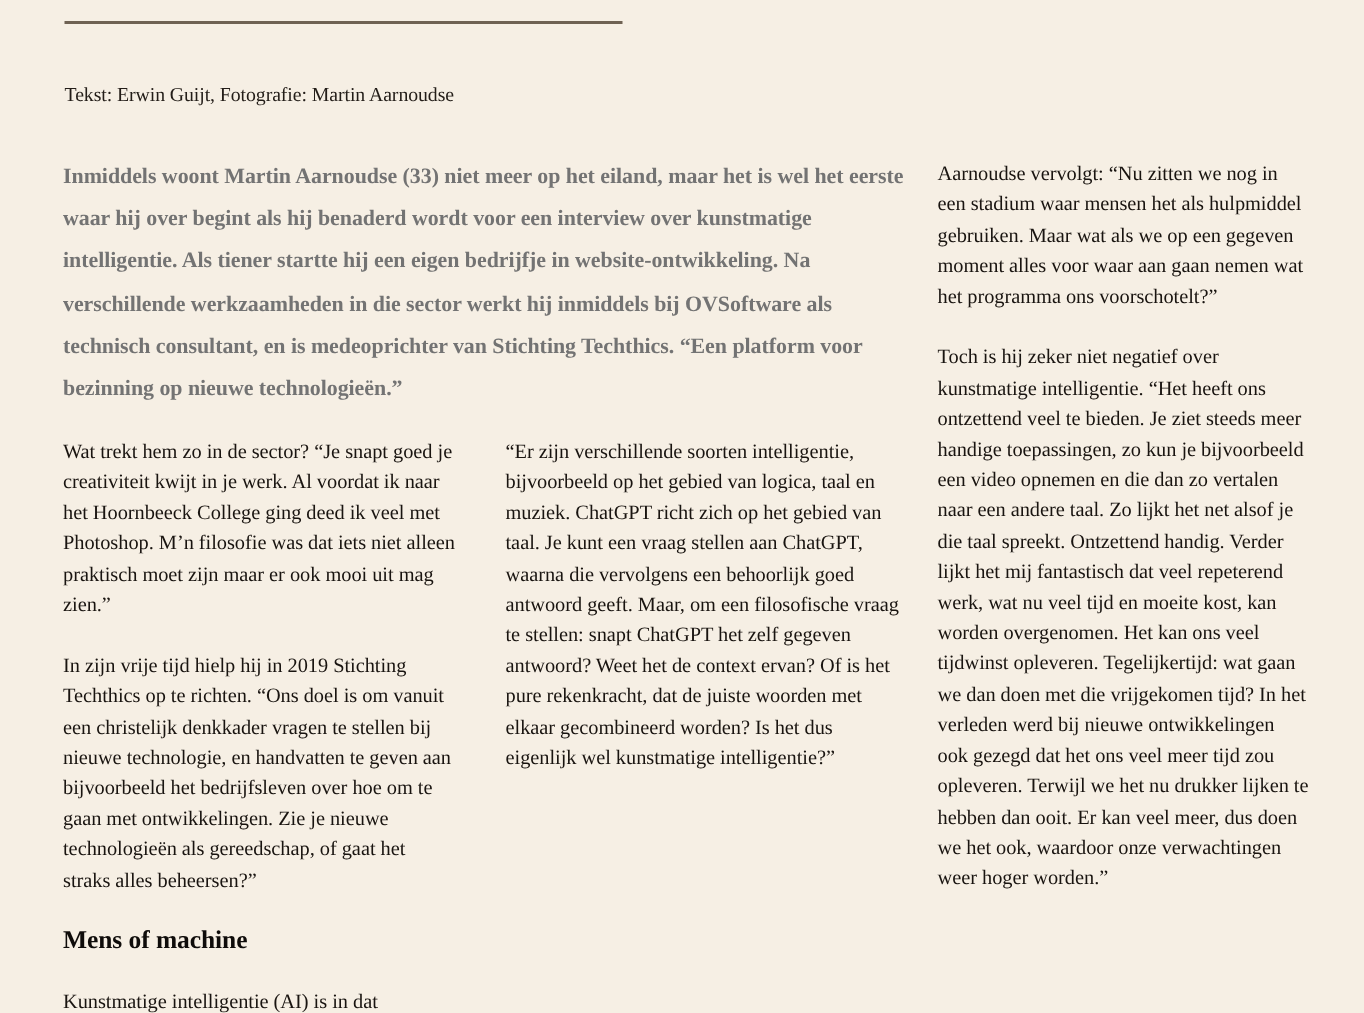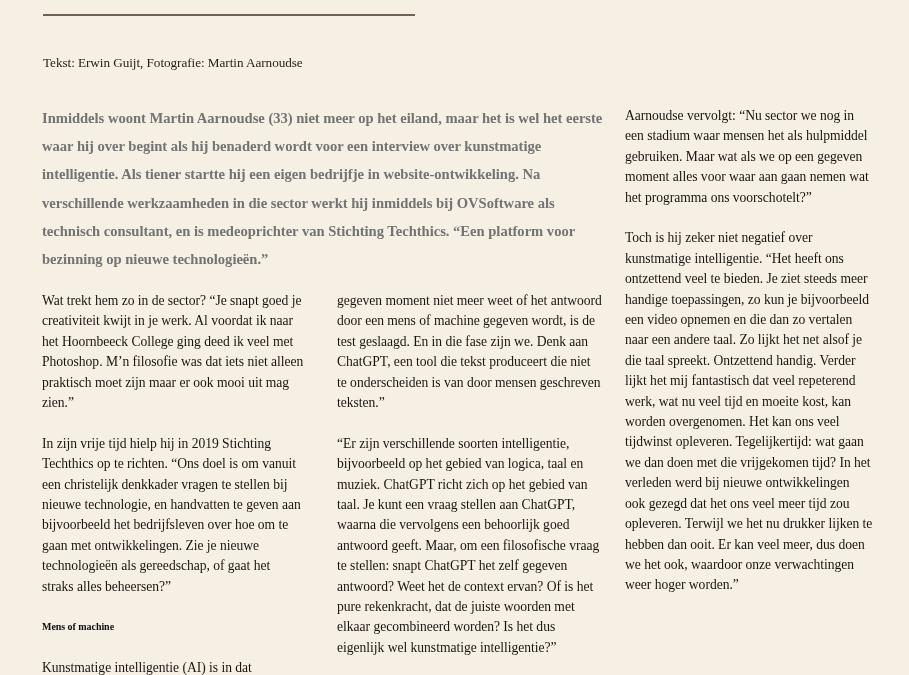--- a/index.html
+++ b/index.html
@@ -73,21 +73,21 @@
   .col p:last-child {
     margin-bottom: 0;
   }
 
   .col-1 { left: 42px;  top: 291px; width: 262px; }
   .col-2 { left: 337px; top: 291px; width: 265px; }
   .col-3 { left: 625px; top: 106px; width: 248px; }
 
   .subhead {
     font-weight: bold;
-    font-size: 10px;
+    font-size: 17px;
     line-height: 20.4px;
     margin: 0 0 1px 0;
     letter-spacing: -0.05px;
     color: #0f0c0a;
   }
 </style>
 </head>
 <body>
 
 <div class="page">
@@ -99,22 +99,21 @@
   <div class="lead">Inmiddels woont Martin Aarnoudse (33) niet meer op het eiland, maar het is wel het eerste waar hij over begint als hij benaderd wordt voor een interview over kunstmatige intelligentie. Als tiener startte hij een eigen bedrijfje in website-ontwikkeling. Na verschillende werkzaamheden in die sector werkt hij inmiddels bij OVSoftware als technisch consultant, en is medeoprichter van Stichting Techthics. “Een platform voor bezinning op nieuwe technologieën.”</div>
 
   <div class="col col-1">
     <p>Wat trekt hem zo in de sector? “Je snapt goed je creativiteit kwijt in je werk. Al voordat ik naar het Hoornbeeck College ging deed ik veel met Photoshop. M’n filosofie was dat iets niet alleen praktisch moet zijn maar er ook mooi uit mag zien.”</p>
     <p>In zijn vrije tijd hielp hij in 2019 Stichting Techthics op te richten. “Ons doel is om vanuit een christelijk denkkader vragen te stellen bij nieuwe technologie, en handvatten te geven aan bijvoorbeeld het bedrijfsleven over hoe om te gaan met ontwikkelingen. Zie je nieuwe technologieën als gereedschap, of gaat het straks alles beheersen?”</p>
     <p class="subhead">Mens of machine</p>
     <p>Kunstmatige intelligentie (AI) is in dat</p>
   </div>
 
   <div class="col col-2">
-    <p>gegeven moment niet meer weet of het antwoord door een mens of machine gegeven wordt, is de test geslaagd. En in die fase zijn we. Denk aan ChatGPT, een tool die tekst produceert die niet te onderscheiden is van door mensen geschreven teksten.”</p>
     <p>“Er zijn verschillende soorten intelligentie, bijvoorbeeld op het gebied van logica, taal en muziek. ChatGPT richt zich op het gebied van taal. Je kunt een vraag stellen aan ChatGPT, waarna die vervolgens een behoorlijk goed antwoord geeft. Maar, om een filosofische vraag te stellen: snapt ChatGPT het zelf gegeven antwoord? Weet het de context ervan? Of is het pure rekenkracht, dat de juiste woorden met elkaar gecombineerd worden? Is het dus eigenlijk wel kunstmatige intelligentie?”</p>
   </div>
 
   <div class="col col-3">
-    <p>Aarnoudse vervolgt: “Nu sector we nog in een stadium waar mensen het als hulpmiddel gebruiken. Maar wat als we op een gegeven moment alles voor waar aan gaan nemen wat het programma ons voorschotelt?”</p>
+    <p>Aarnoudse vervolgt: “Nu zitten we nog in een stadium waar mensen het als hulpmiddel gebruiken. Maar wat als we op een gegeven moment alles voor waar aan gaan nemen wat het programma ons voorschotelt?”</p>
     <p>Toch is hij zeker niet negatief over kunstmatige intelligentie. “Het heeft ons ontzettend veel te bieden. Je ziet steeds meer handige toepassingen, zo kun je bijvoorbeeld een video opnemen en die dan zo vertalen naar een andere taal. Zo lijkt het net alsof je die taal spreekt. Ontzettend handig. Verder lijkt het mij fantastisch dat veel repeterend werk, wat nu veel tijd en moeite kost, kan worden overgenomen. Het kan ons veel tijdwinst opleveren. Tegelijkertijd: wat gaan we dan doen met die vrijgekomen tijd? In het verleden werd bij nieuwe ontwikkelingen ook gezegd dat het ons veel meer tijd zou opleveren. Terwijl we het nu drukker lijken te hebben dan ooit. Er kan veel meer, dus doen we het ook, waardoor onze verwachtingen weer hoger worden.”</p>
   </div>
 
 </div>
 
 </body></html>

